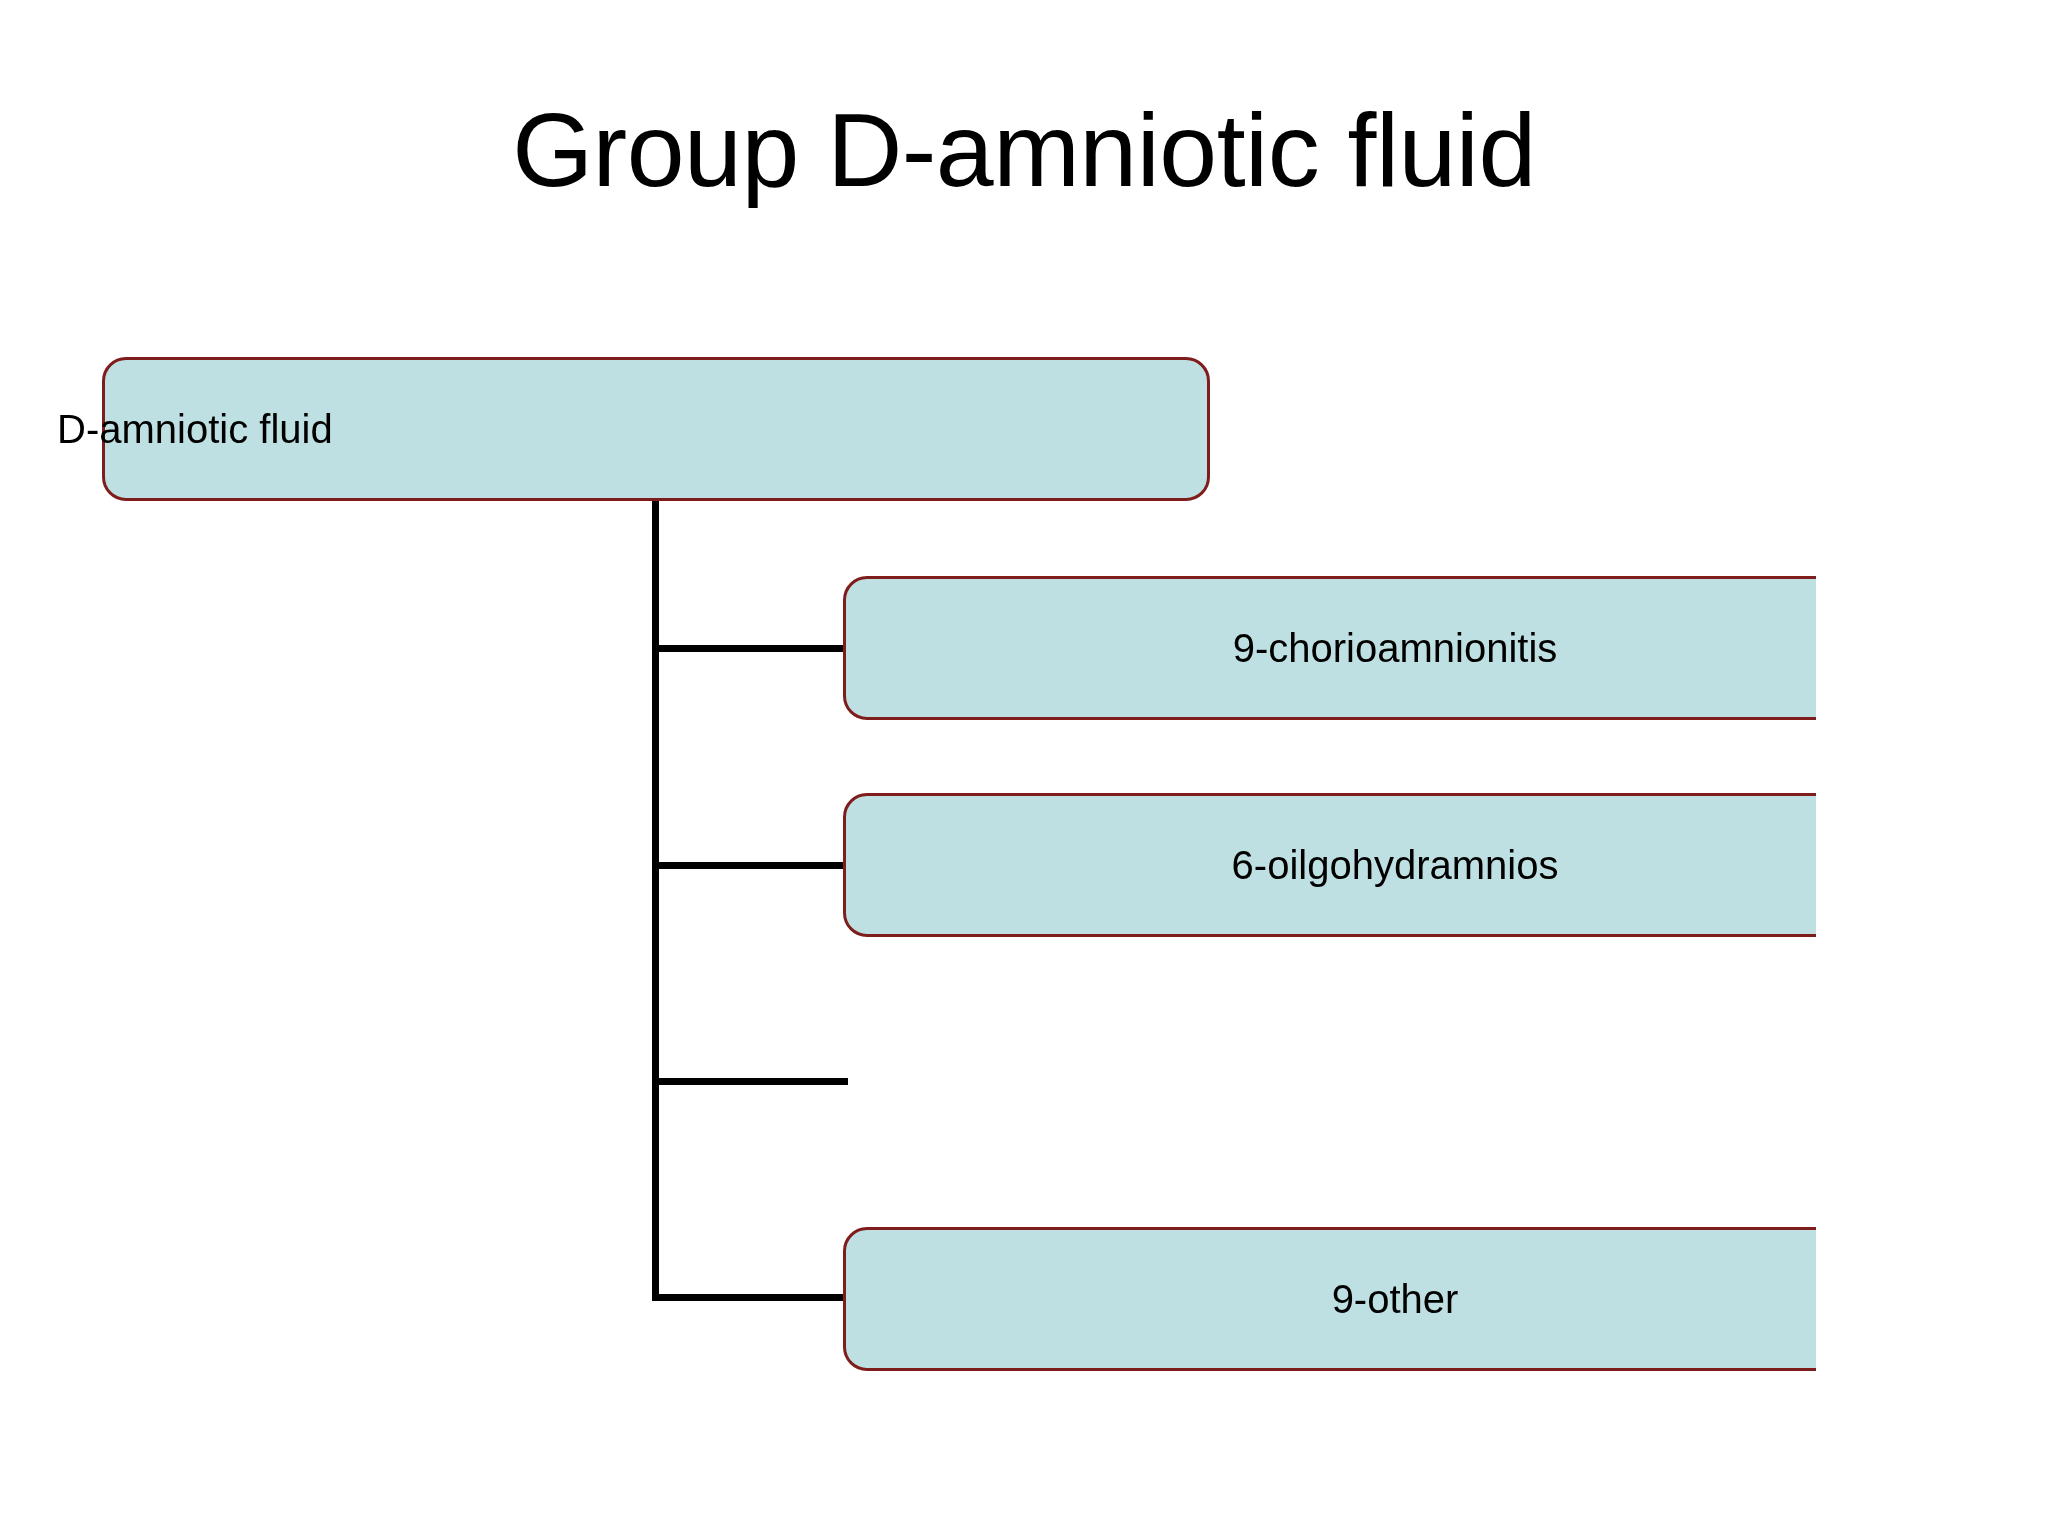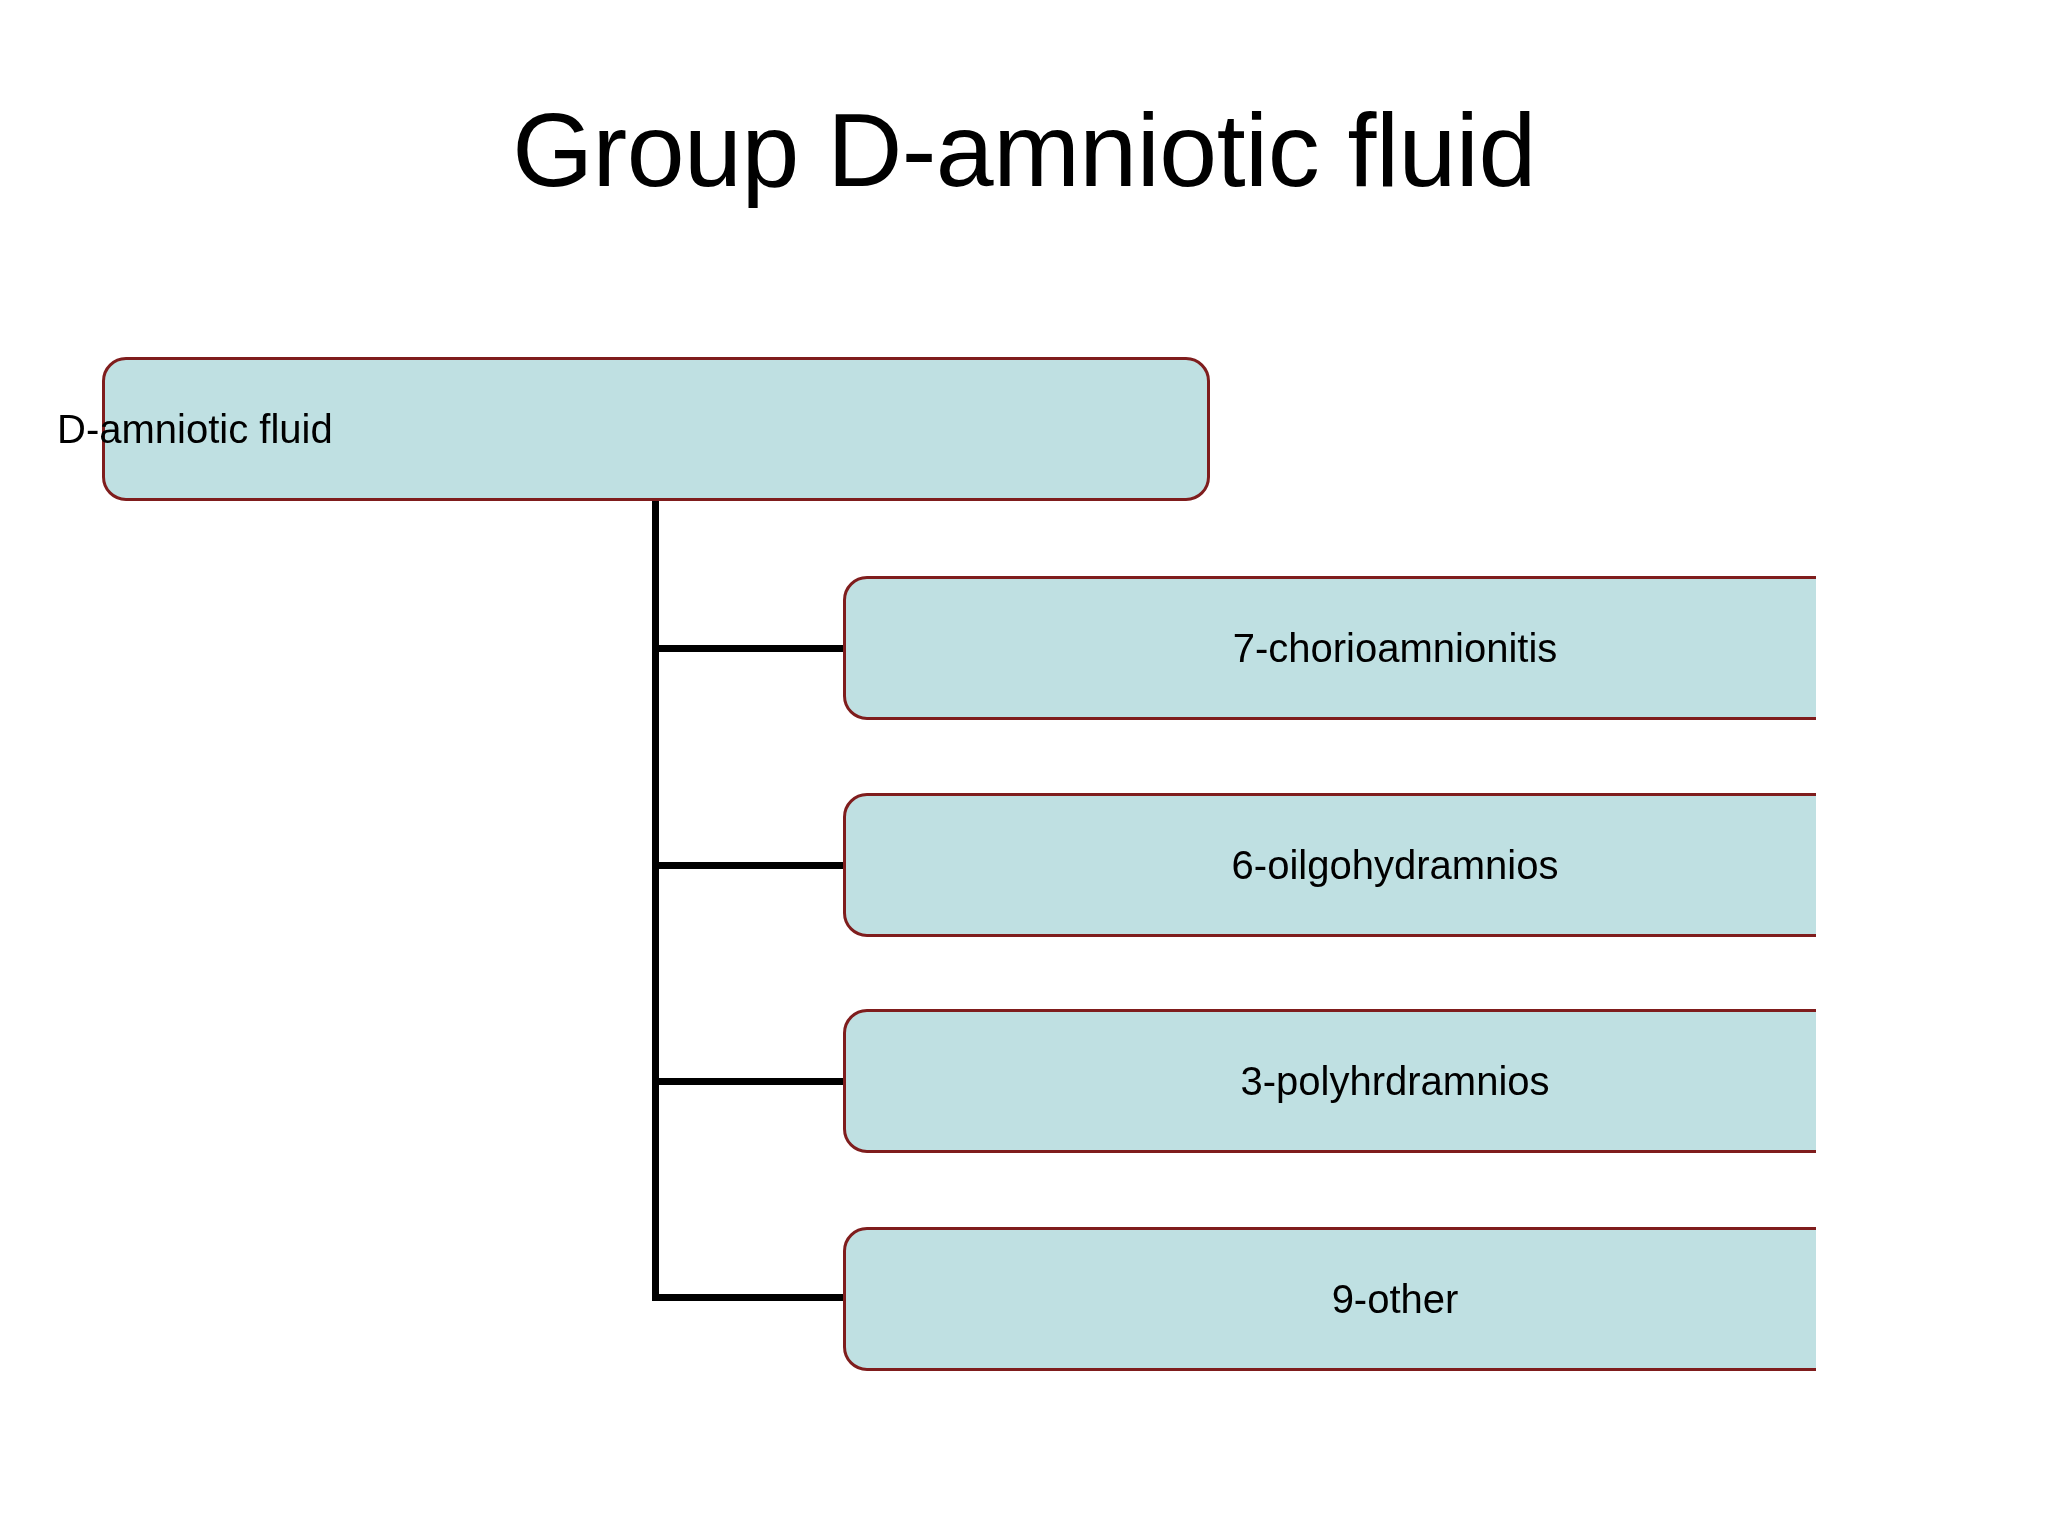--- a/index.html
+++ b/index.html
@@ -119,29 +119,26 @@
     <div class="conn conn-branch" id="conn-branch-1"></div>
     <div class="conn conn-branch" id="conn-branch-2"></div>
     <div class="conn conn-branch" id="conn-branch-3"></div>
     <div class="conn conn-branch" id="conn-branch-4"></div>
 
     <div class="node" id="node-root">
       <span class="node-label">D-amniotic fluid</span>
     </div>
 
     <div class="node child" id="node-child-1">
-      <span class="node-label">7-chorioamnionitis</span>
+      <span class="node-label">9-chorioamnionitis</span>
     </div>
 
     <div class="node child" id="node-child-2">
       <span class="node-label">6-oilgohydramnios</span>
     </div>
 
-    <div class="node child" id="node-child-3">
-      <span class="node-label">3-polyhrdramnios</span>
-    </div>
 
     <div class="node child" id="node-child-4">
       <span class="node-label">9-other</span>
     </div>
 
   </div>
 </div>
 
 </body></html>

